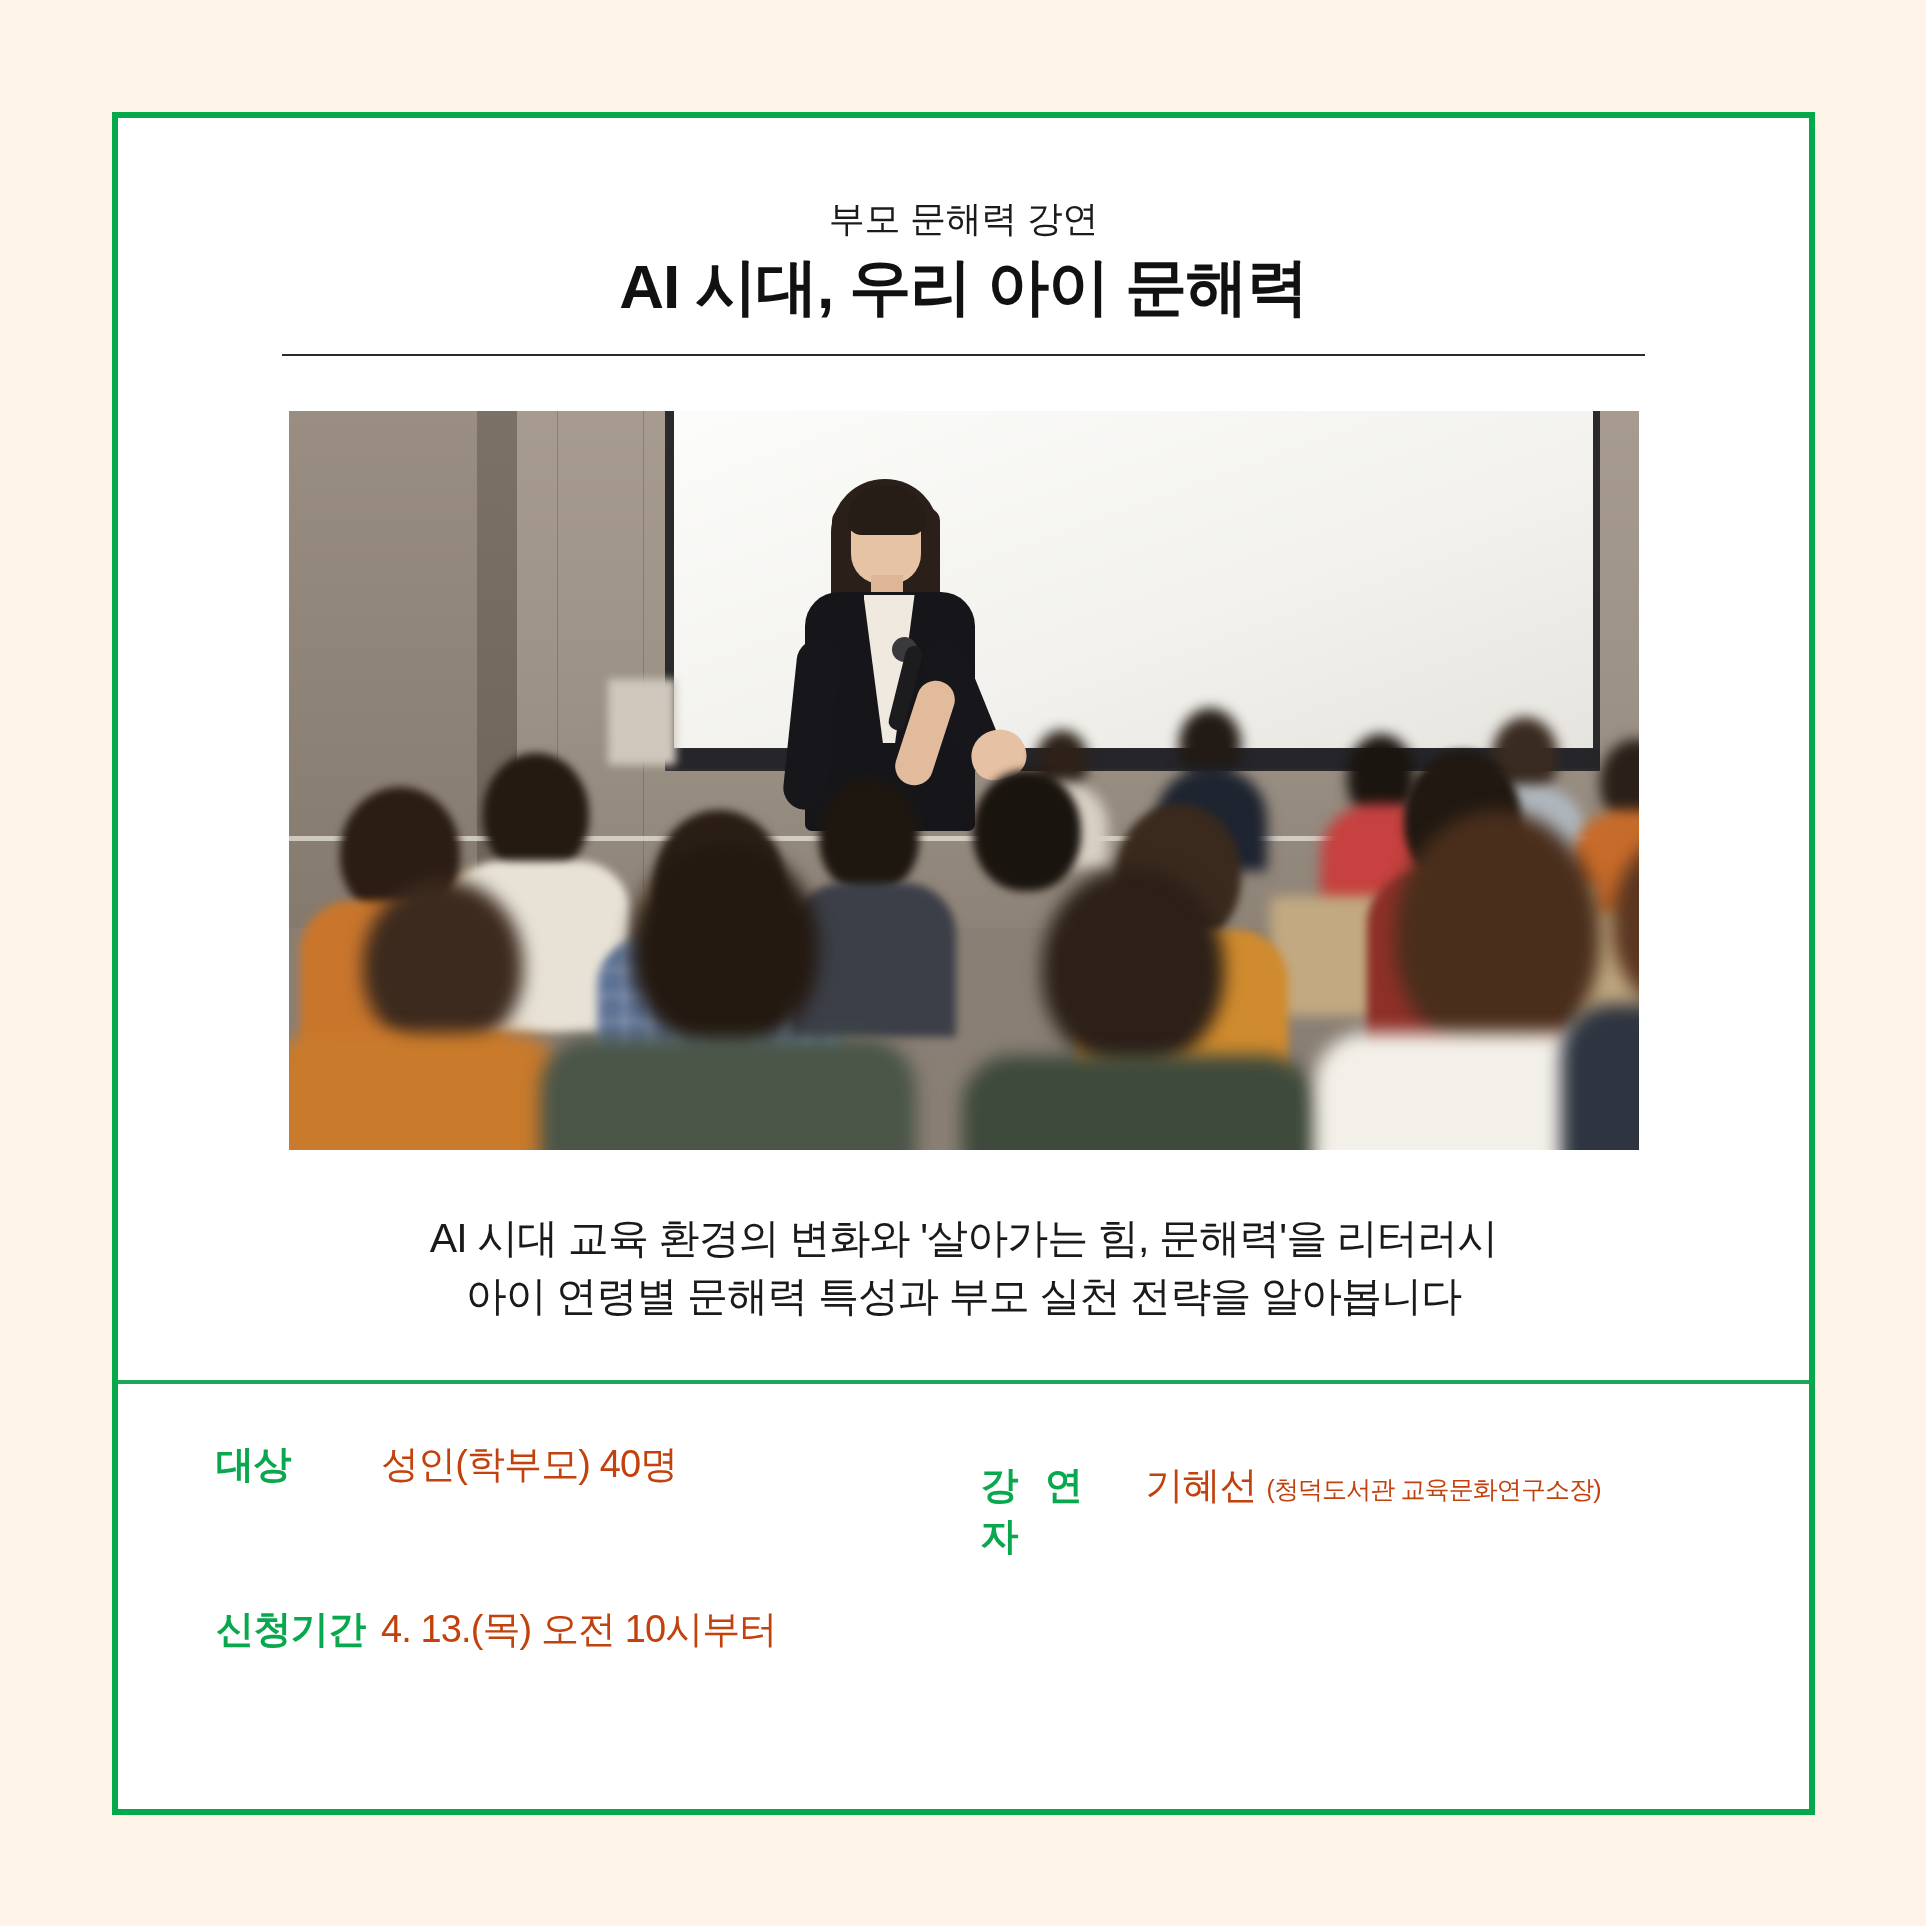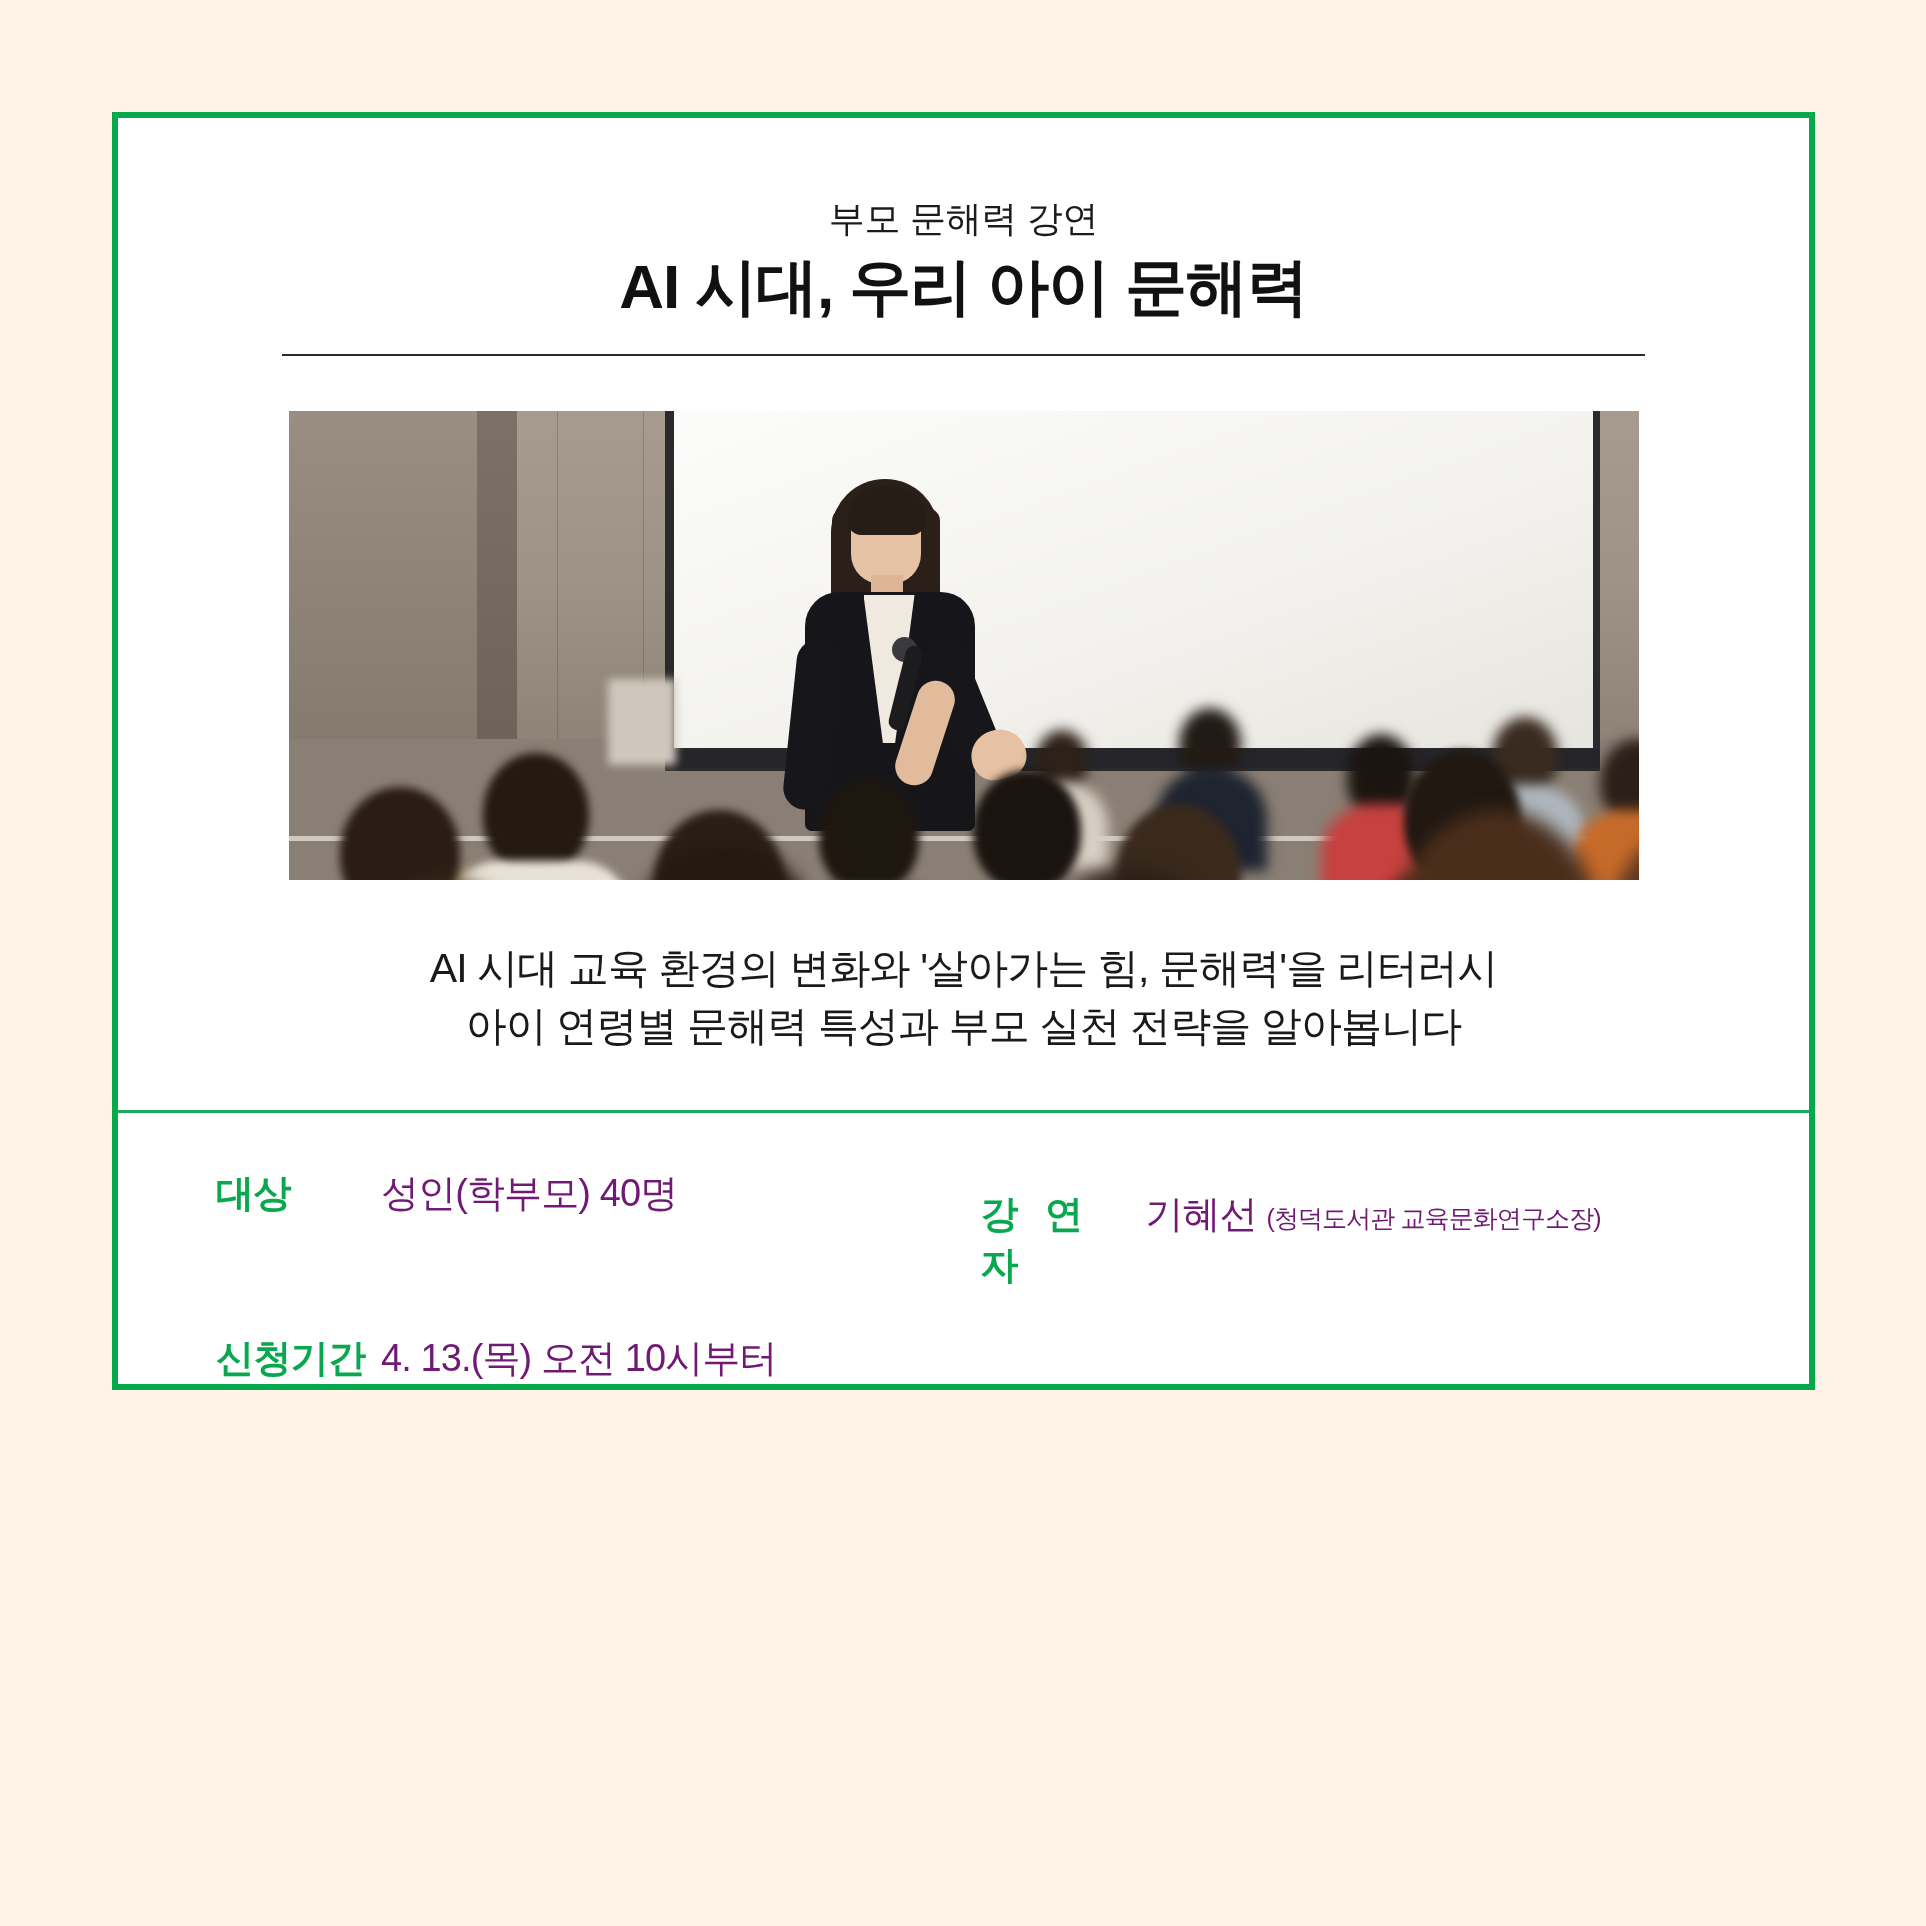--- a/index.html
+++ b/index.html
@@ -14,21 +14,21 @@
     font-family: "Liberation Sans", "DejaVu Sans", sans-serif;
     overflow: hidden;
   }
 
   
   .poster {
     position: absolute;
     left: 112px;
     top: 112px;
     width: 1703px;
-    height: 1278px;
+    height: 1703px;
     box-sizing: border-box;
     background: #FFFFFF;
     border: 6.3px solid #05A94B;
     display: flex;
     flex-direction: column;
   }
 
   
   .header {
     padding-top: 81px;
@@ -279,21 +279,21 @@
   .info-label {
     color: #0AA84E;
     font-weight: 700;
     font-size: 38px;
     letter-spacing: -0.6px;
     width: 165px;
     flex: 0 0 165px;
   }
   .info-label.spaced { letter-spacing: 8px; margin-top: 21px; }
   .info-value {
-    color: #701a75;
+    color: #c2410c;
     font-weight: 500;
     font-size: 38px;
     letter-spacing: -0.9px;
     white-space: nowrap;
   }
   .info-note {
     font-size: 25px;
     letter-spacing: -0.9px;
   }
 </style>

